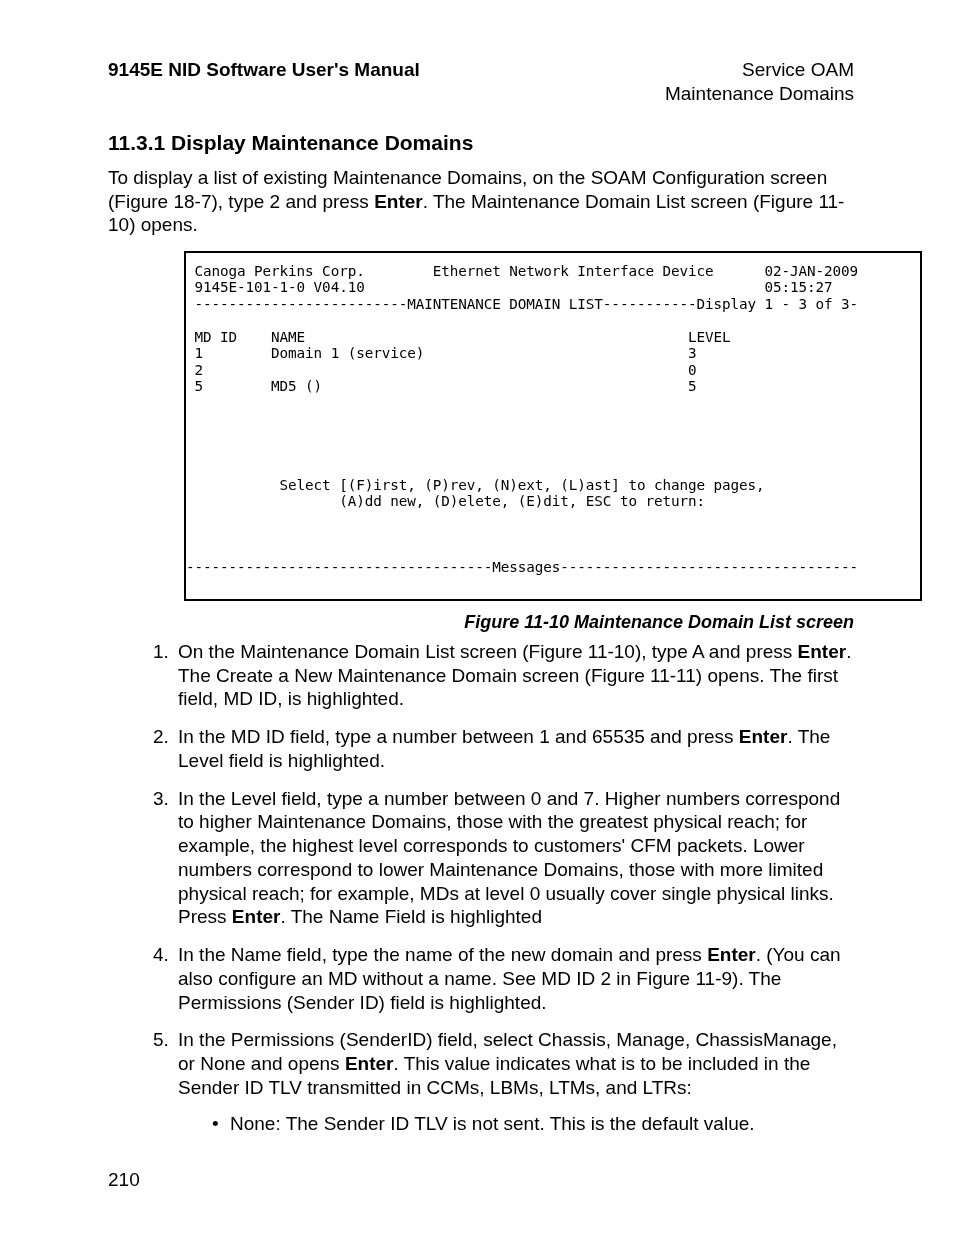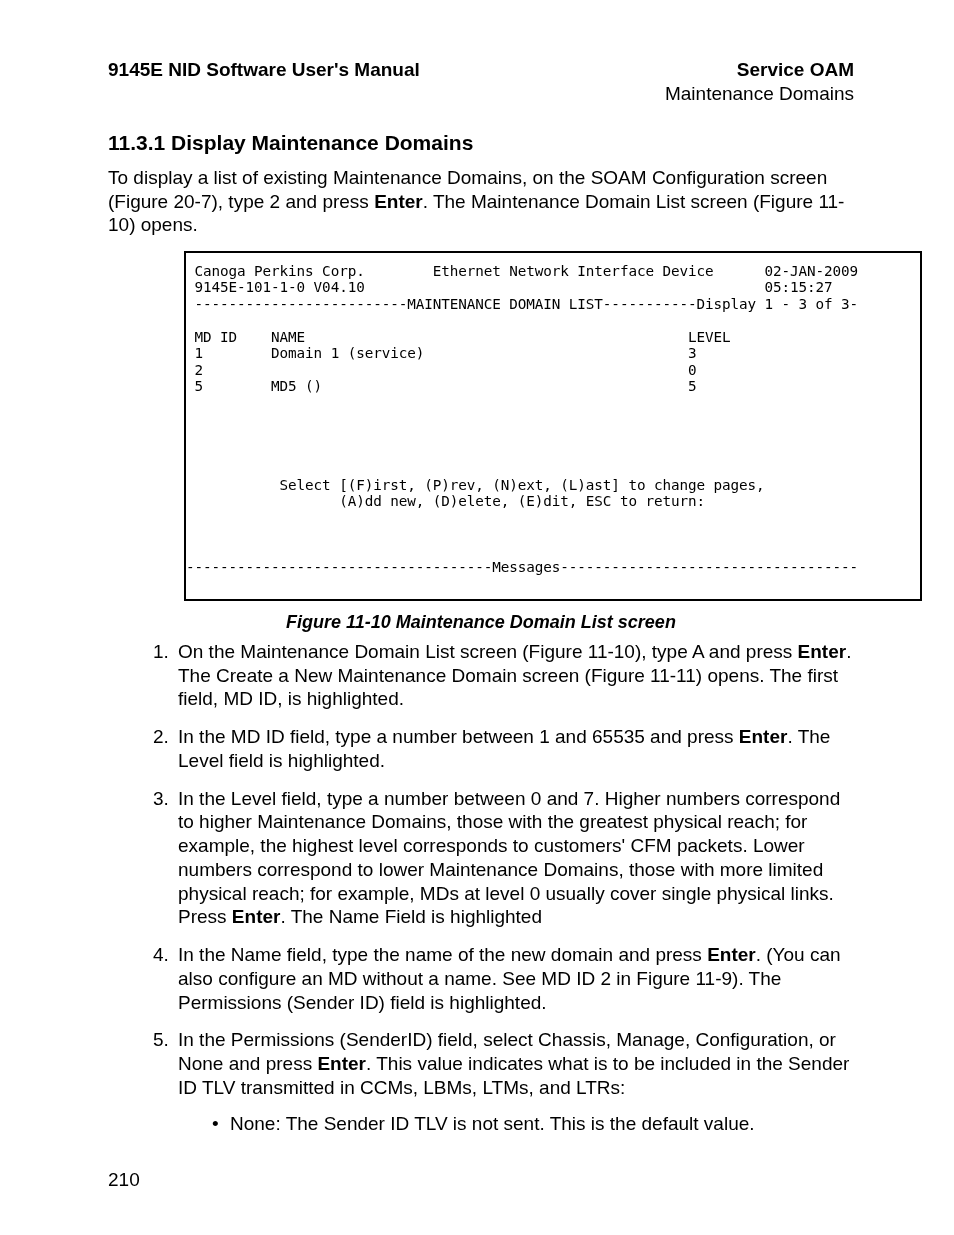--- a/index.html
+++ b/index.html
@@ -26,21 +26,21 @@
     margin-bottom: 24px;
     gap: 44px;
   }
   .header-left {
     font-weight: bold;
   }
   .header-right {
     text-align: right;
   }
   .header-right .top {
-    font-weight: bold;
+    font-weight: normal;
   }
   .header-right .sub {
     font-weight: normal;
   }
   p.body {
     margin: 0 0 14px 0;
   }
   h2.section {
     font-size: 21px;
     font-weight: bold;
@@ -54,21 +54,21 @@
     border: 2px solid #000;
     padding: 10px 0 24px 0;
     font-family: "Lucida Console", Consolas, monospace;
     font-size: 14.3px;
     line-height: 1.15;
     white-space: pre;
     overflow: hidden;
     letter-spacing: -0.1px;
   }
   .figure-caption {
-    text-align: center;
+    text-align: right;
     font-weight: bold;
     font-style: italic;
     font-size: 18px;
     margin: 10px 0 0 0;
   }
   ol.steps {
     margin: 6px 0 0 0;
     padding-left: 66px;
   }
   ol.steps > li {
@@ -103,21 +103,21 @@
     <div class="header-right">
       <div class="top">Service OAM</div>
       <div class="sub">Maintenance Domains</div>
     </div>
   </div>
 
 
   <h2 class="section">11.3.1  Display Maintenance Domains</h2>
 
   <p class="body">
-    <span>To display a list of existing Maintenance Domains, on the SOAM Configuration screen (Figure 20-7), type 2 and press </span><b>Enter</b><span>. The Maintenance Domain List screen (Figure 11-10) opens.</span>
+    <span>To display a list of existing Maintenance Domains, on the SOAM Configuration screen (Figure 18-7), type 2 and press </span><b>Enter</b><span>. The Maintenance Domain List screen (Figure 11-10) opens.</span>
   </p>
 
   <div class="terminal-wrap">
     <div class="terminal" id="terminal"> Canoga Perkins Corp.        Ethernet Network Interface Device      02-JAN-2009
  9145E-101-1-0 V04.10                                               05:15:27
  -------------------------MAINTENANCE DOMAIN LIST-----------Display 1 - 3 of 3-
 
  MD ID    NAME                                             LEVEL
  1        Domain 1 (service)                               3
  2                                                         0
@@ -145,21 +145,21 @@
     <li>
       <span>In the MD ID field, type a number between 1 and 65535 and press </span><b>Enter</b><span>. The Level field is highlighted.</span>
     </li>
     <li>
       <span>In the Level field, type a number between 0 and 7. Higher numbers correspond to higher Maintenance Domains, those with the greatest physical reach; for example, the highest level corresponds to customers' CFM packets. Lower numbers correspond to lower Maintenance Domains, those with more limited physical reach; for example, MDs at level 0 usually cover single physical links. Press </span><b>Enter</b><span>. The Name Field is highlighted</span>
     </li>
     <li>
       <span>In the Name field, type the name of the new domain and press </span><b>Enter</b><span>. (You can also configure an MD without a name. See MD ID 2 in Figure 11-9). The Permissions (Sender ID) field is highlighted.</span>
     </li>
     <li>
-      <span>In the Permissions (SenderID) field, select Chassis, Manage, Configuration, or None and press </span><b>Enter</b><span>. This value indicates what is to be included in the Sender ID TLV transmitted in CCMs, LBMs, LTMs, and LTRs:</span>
+      <span>In the Permissions (SenderID) field, select Chassis, Manage, ChassisManage, or None and opens </span><b>Enter</b><span>. This value indicates what is to be included in the Sender ID TLV transmitted in CCMs, LBMs, LTMs, and LTRs:</span>
       <ul class="sub">
         <li>None: The Sender ID TLV is not sent. This is the default value.</li>
       </ul>
     </li>
   </ol>
 
   <div class="page-number">210</div>
 
 </div>
 

